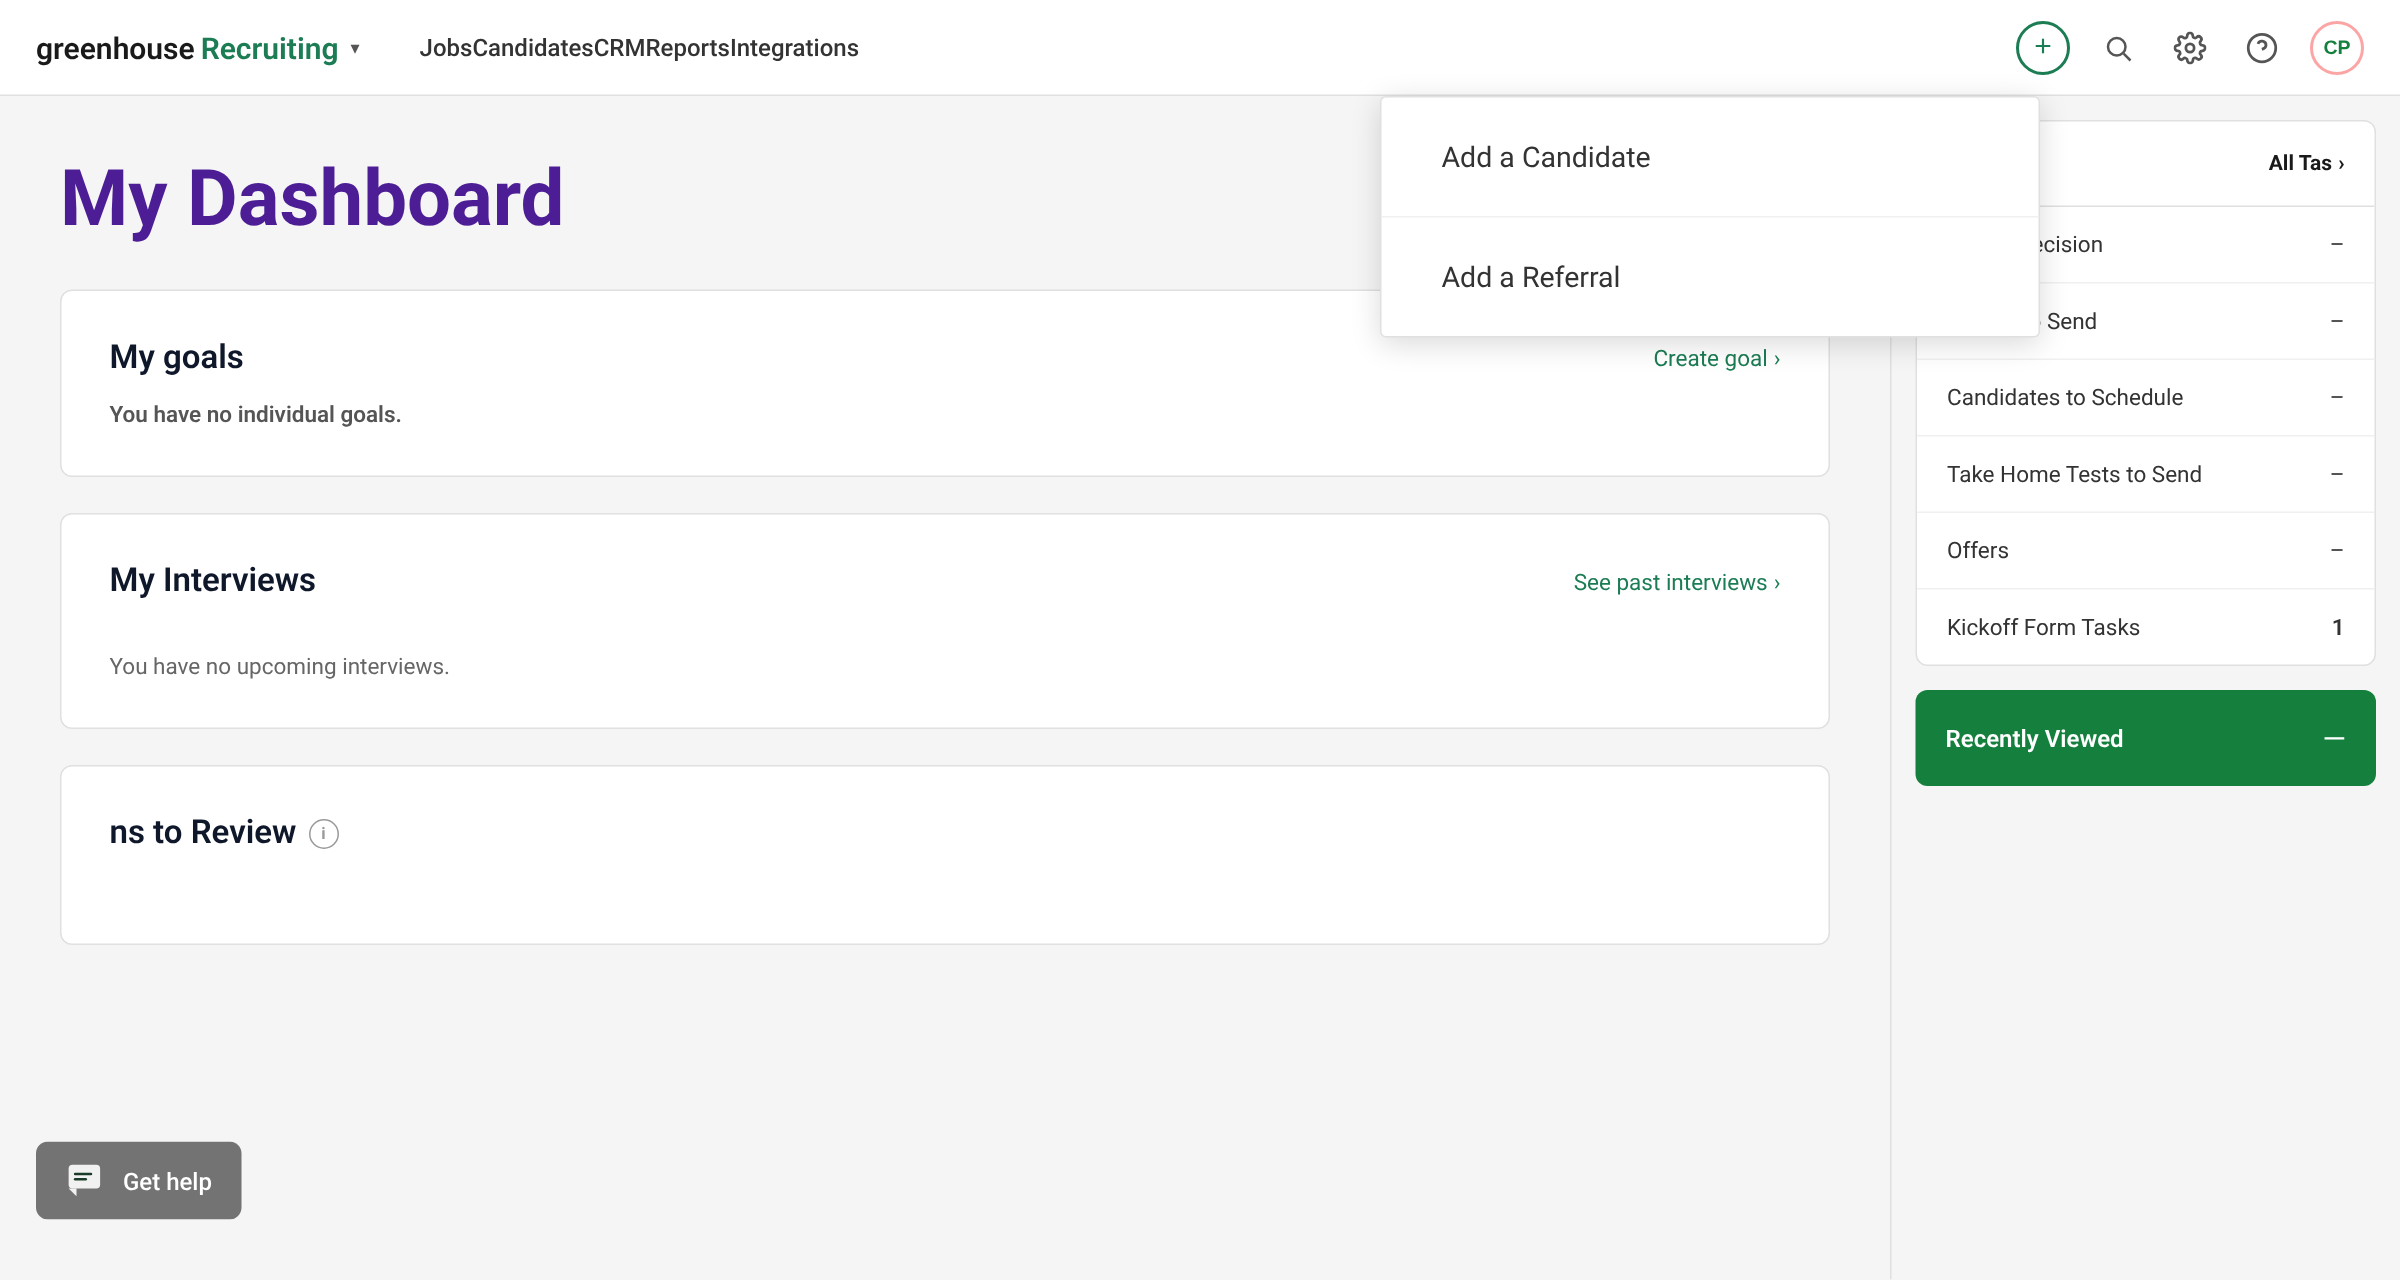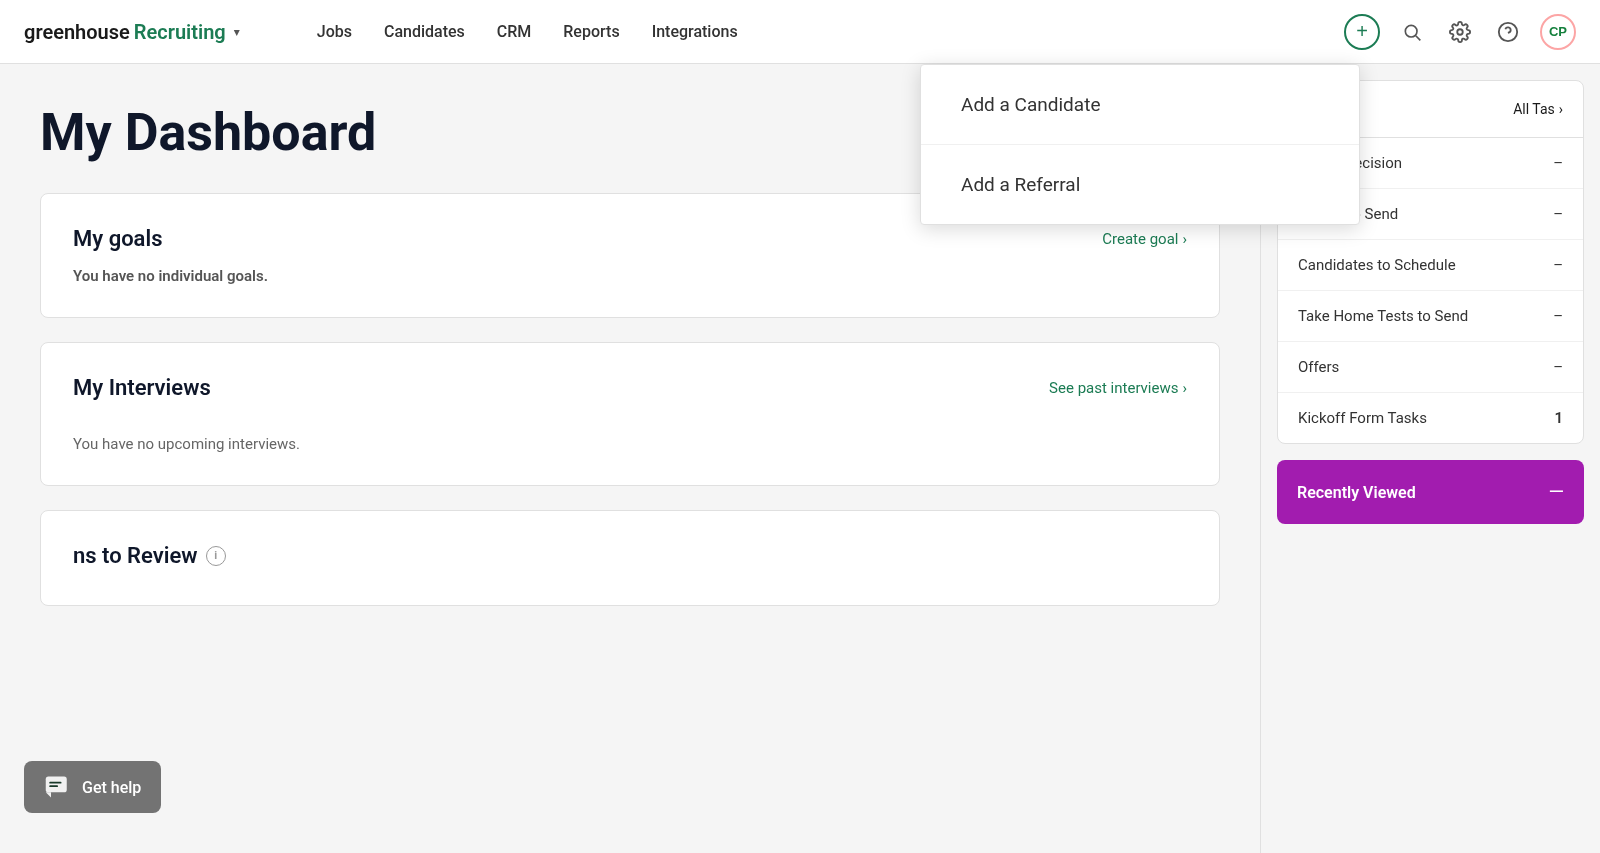--- a/index.html
+++ b/index.html
@@ -39,23 +39,21 @@
       font-weight: 600;
       color: #1c7c54;
     }
     .brand-chevron {
       margin-left: 4px;
       color: #555;
       font-size: 12px;
     }
     .nav-links {
       display: flex;
-      gap: 32px;
       flex: 1;
-      margin-left: 37px;
     }
     .nav-link {
       font-size: 16px;
       color: #333;
       text-decoration: none;
       font-weight: 500;
       cursor: pointer;
     }
     .nav-actions {
       display: flex;
@@ -112,21 +110,21 @@
     
     .content-area {
       flex: 1;
       padding: 40px 40px 40px 40px;
       overflow-y: auto;
       background: #f5f5f5;
     }
     .page-title {
       font-size: 52px;
       font-weight: 700;
-      color: #0f172a;
+      color: #4c1d95;
       margin-bottom: 32px;
       line-height: 1.1;
     }
 
     
     .card {
       background: #fff;
       border-radius: 8px;
       border: 1px solid #e0e0e0;
       padding: 32px;
@@ -213,21 +211,21 @@
       font-size: 15px;
       font-weight: 700;
       color: #1c7c54;
       border-bottom: 2px solid #1c7c54;
       padding-bottom: 4px;
       cursor: pointer;
     }
     .all-tasks-link {
       color: #1a1a1a;
       font-size: 14px;
-      font-weight: 400;
+      font-weight: 700;
       cursor: pointer;
       display: flex;
       align-items: center;
       gap: 4px;
       text-align: right;
     }
 
     .task-row {
       display: flex;
       align-items: center;
@@ -245,21 +243,21 @@
       color: #333;
       font-weight: 400;
     }
     .task-value-number {
       font-size: 15px;
       font-weight: 600;
       color: #333;
     }
 
     .recently-viewed-panel {
-      background: #a21caf;
+      background: #15803d;
       margin: 0 16px 16px 16px;
       border-radius: 8px;
       padding: 20px;
     }
     .recently-viewed-header {
       display: flex;
       align-items: center;
       justify-content: space-between;
     }
     .recently-viewed-title {
@@ -384,21 +382,21 @@
         <h2 class="card-title">My Interviews</h2>
         <a class="card-action">
           <span>See past interviews</span>
           <span>›</span>
         </a>
       </div>
       <br>
       <p class="card-empty-text">You have no upcoming interviews.</p>
     </div>
 
-    <div class="card" style="height: 96px; overflow: hidden;">
+    <div class="card" style="height: 120px; overflow: hidden;">
       <div class="card-header">
         <div class="section-title-with-info">
           <h2 class="card-title">ns to Review</h2>
           <div class="info-icon">i</div>
         </div>
       </div>
     </div>
   </div>
 
   <div class="sidebar">

